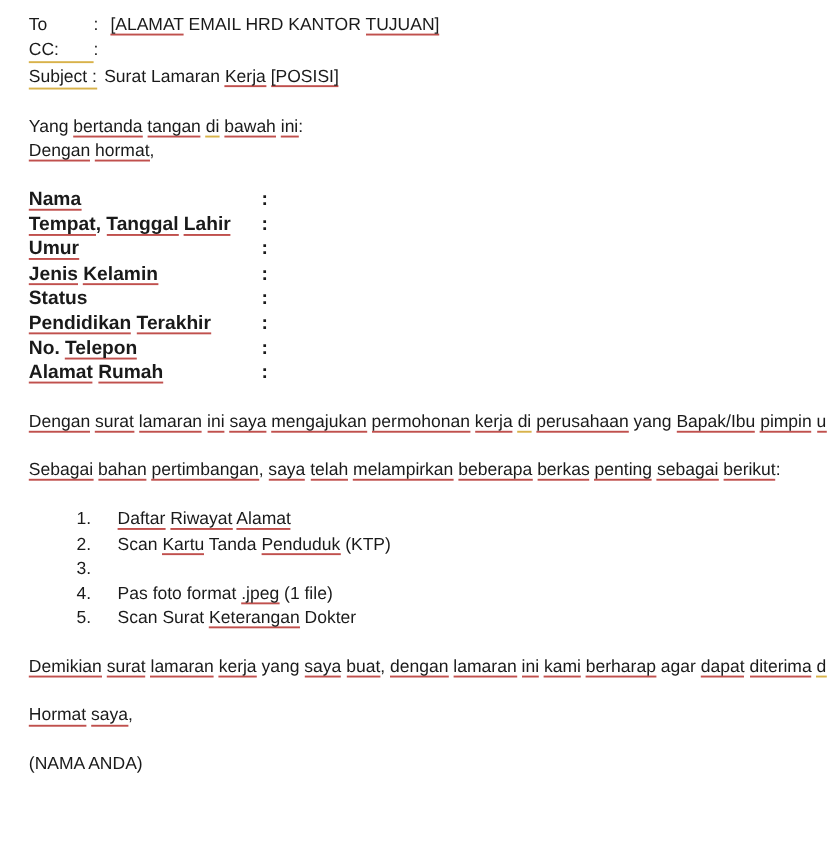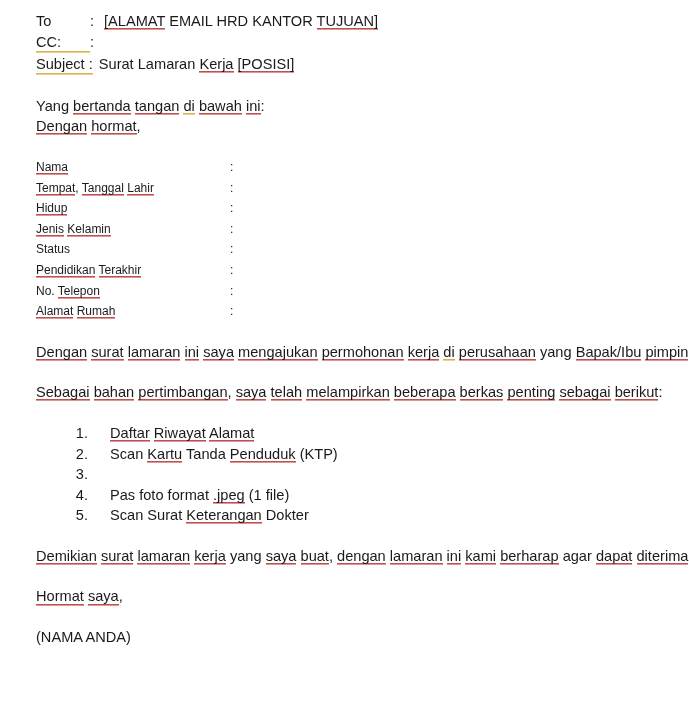--- a/index.html
+++ b/index.html
@@ -26,21 +26,20 @@
     box-sizing: border-box;
   }
 
   .doc {
     position: absolute;
     left: 24px;
     top: 11px;
     width: 620px;
     font-size: 14.6px;
     line-height: 20.6px;
-    margin-left: 12px;
   }
 
   
   .tok { white-space: pre; }
   .tok.sp {
     background-image: linear-gradient(to right, #c0504d 0%, #c0504d 100%);
     background-repeat: no-repeat;
     background-size: 100% 1.6px;
     background-position: 0 95%;
     padding-bottom: 1.5px;
@@ -79,23 +78,24 @@
   }
 
   
   .fields {
     border-collapse: collapse;
     line-height: 20.6px;
   }
   .fields td {
     padding: 0;
     vertical-align: top;
-    font-size: 12px;
+    font-size: 16px;
     line-height: 20.6px;
     white-space: pre;
+    font-weight: bold;
   }
   .fields td.f-label { width: 194px; }
   .fields td.f-colon { width: 20px; }
 
   
   .att-list {
     margin: 0;
     padding: 0;
     list-style: none;
     line-height: 20.6px;
@@ -157,21 +157,21 @@
             <td class="f-label"><span class="tok sp">Nama</span></td>
             <td class="f-colon">:</td>
             <td class="f-value"></td>
           </tr>
           <tr>
             <td class="f-label"><span class="tok sp">Tempat</span><span class="tok">, </span><span class="tok sp">Tanggal</span><span class="tok"> </span><span class="tok sp">Lahir</span></td>
             <td class="f-colon">:</td>
             <td class="f-value"></td>
           </tr>
           <tr>
-            <td class="f-label"><span class="tok sp">Hidup</span></td>
+            <td class="f-label"><span class="tok sp">Umur</span></td>
             <td class="f-colon">:</td>
             <td class="f-value"></td>
           </tr>
           <tr>
             <td class="f-label"><span class="tok sp">Jenis</span><span class="tok"> </span><span class="tok sp">Kelamin</span></td>
             <td class="f-colon">:</td>
             <td class="f-value"></td>
           </tr>
           <tr>
             <td class="f-label"><span class="tok">Status</span></td>

